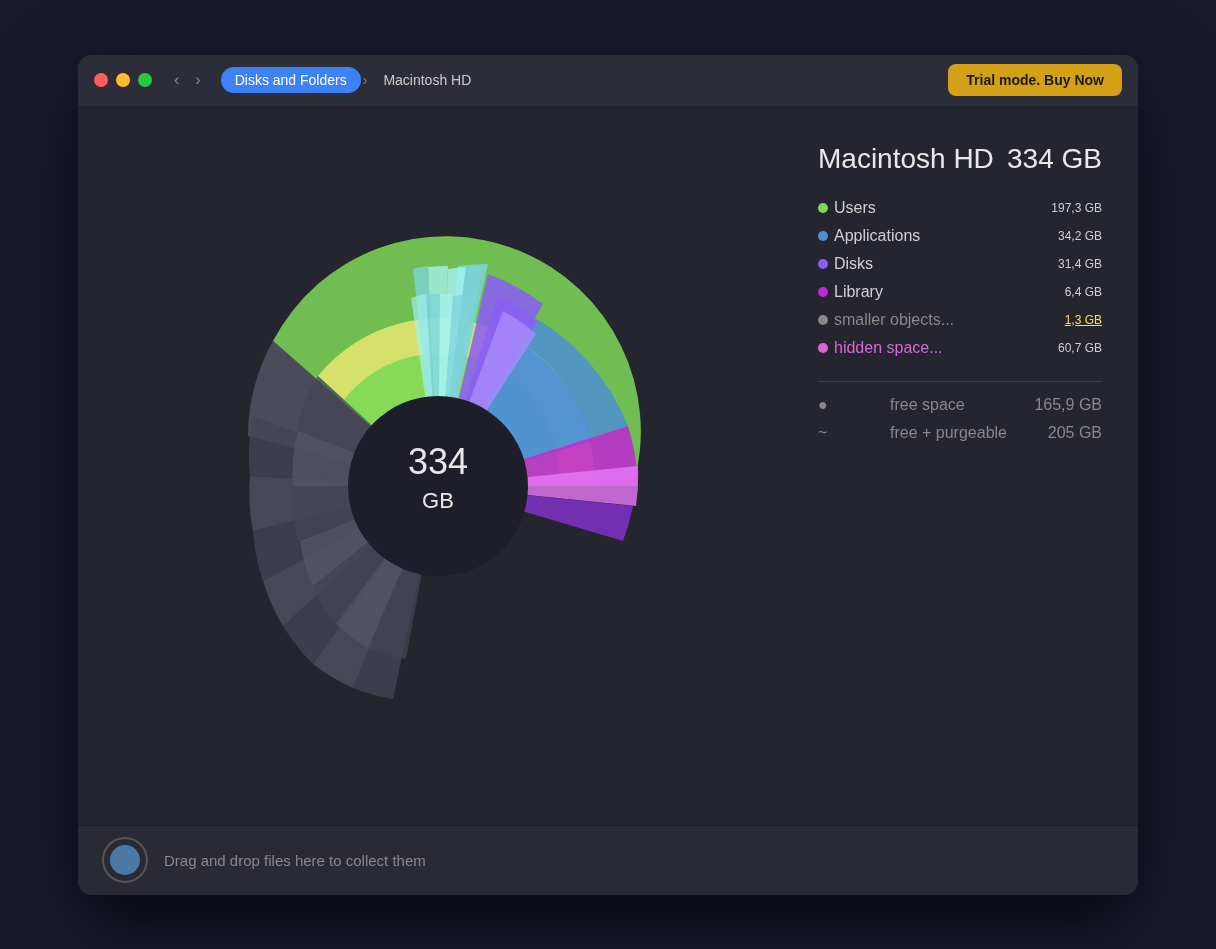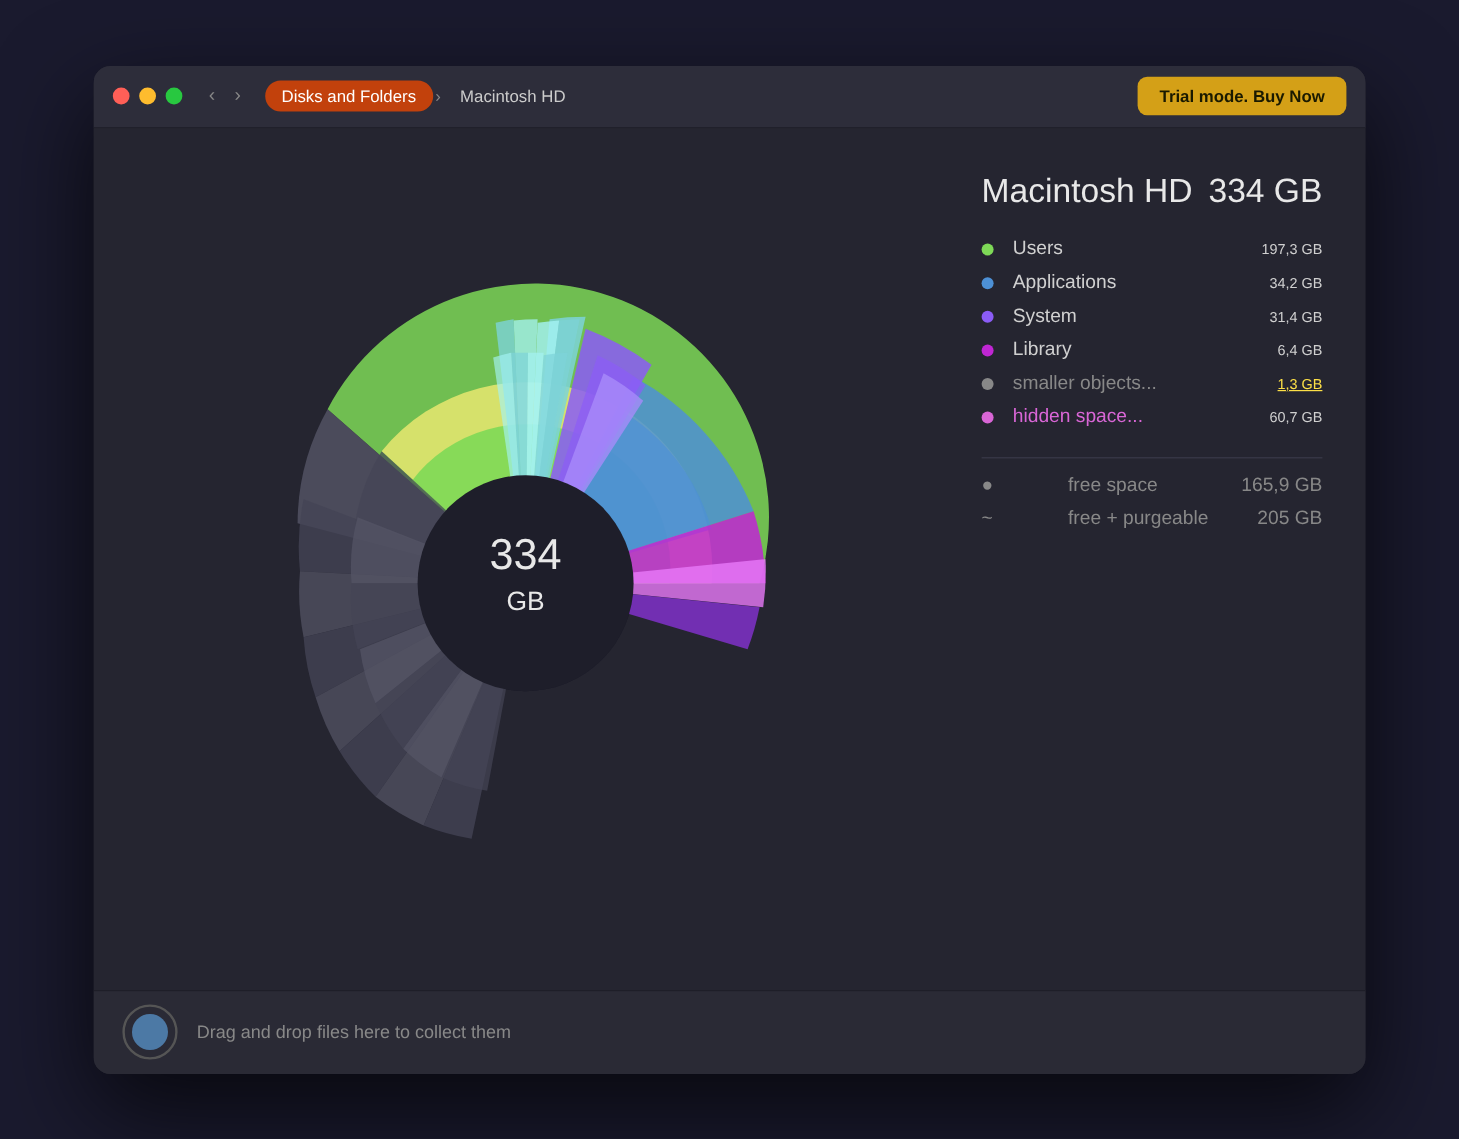--- a/index.html
+++ b/index.html
@@ -63,21 +63,21 @@
       gap: 0;
     }
     .breadcrumb-item {
       padding: 5px 14px;
       border-radius: 6px;
       font-size: 14px;
       font-weight: 500;
       cursor: pointer;
     }
     .breadcrumb-item.active {
-      background: #c2410c;
+      background: #3b82f6;
       color: #fff;
       border-radius: 13px;
     }
     .breadcrumb-item.inactive {
       color: #ccc;
       background: none;
     }
     .breadcrumb-sep {
       color: #888;
       margin: 0 2px;
@@ -132,21 +132,21 @@
     }
     .legend-item {
       display: flex;
       align-items: center;
       justify-content: space-between;
       margin-bottom: 10px;
     }
     .legend-left {
       display: flex;
       align-items: center;
-      gap: 16px;
+      gap: 6px;
     }
     .dot {
       width: 10px;
       height: 10px;
       border-radius: 50%;
       flex-shrink: 0;
     }
     .legend-label {
       font-size: 16px;
       color: #d0d0d0;
@@ -329,21 +329,21 @@
           <div class="legend-item">
             <div class="legend-left">
               <div class="dot" style="background: rgb(77, 144, 213);"></div>
               <span class="legend-label">Applications</span>
             </div>
             <span class="legend-value">34,2 GB</span>
           </div>
           <div class="legend-item">
             <div class="legend-left">
               <div class="dot" style="background: rgb(139, 92, 246);"></div>
-              <span class="legend-label">System</span>
+              <span class="legend-label">Disks</span>
             </div>
             <span class="legend-value">31,4 GB</span>
           </div>
           <div class="legend-item">
             <div class="legend-left">
               <div class="dot" style="background: rgb(192, 38, 211);"></div>
               <span class="legend-label">Library</span>
             </div>
             <span class="legend-value">6,4 GB</span>
           </div>

